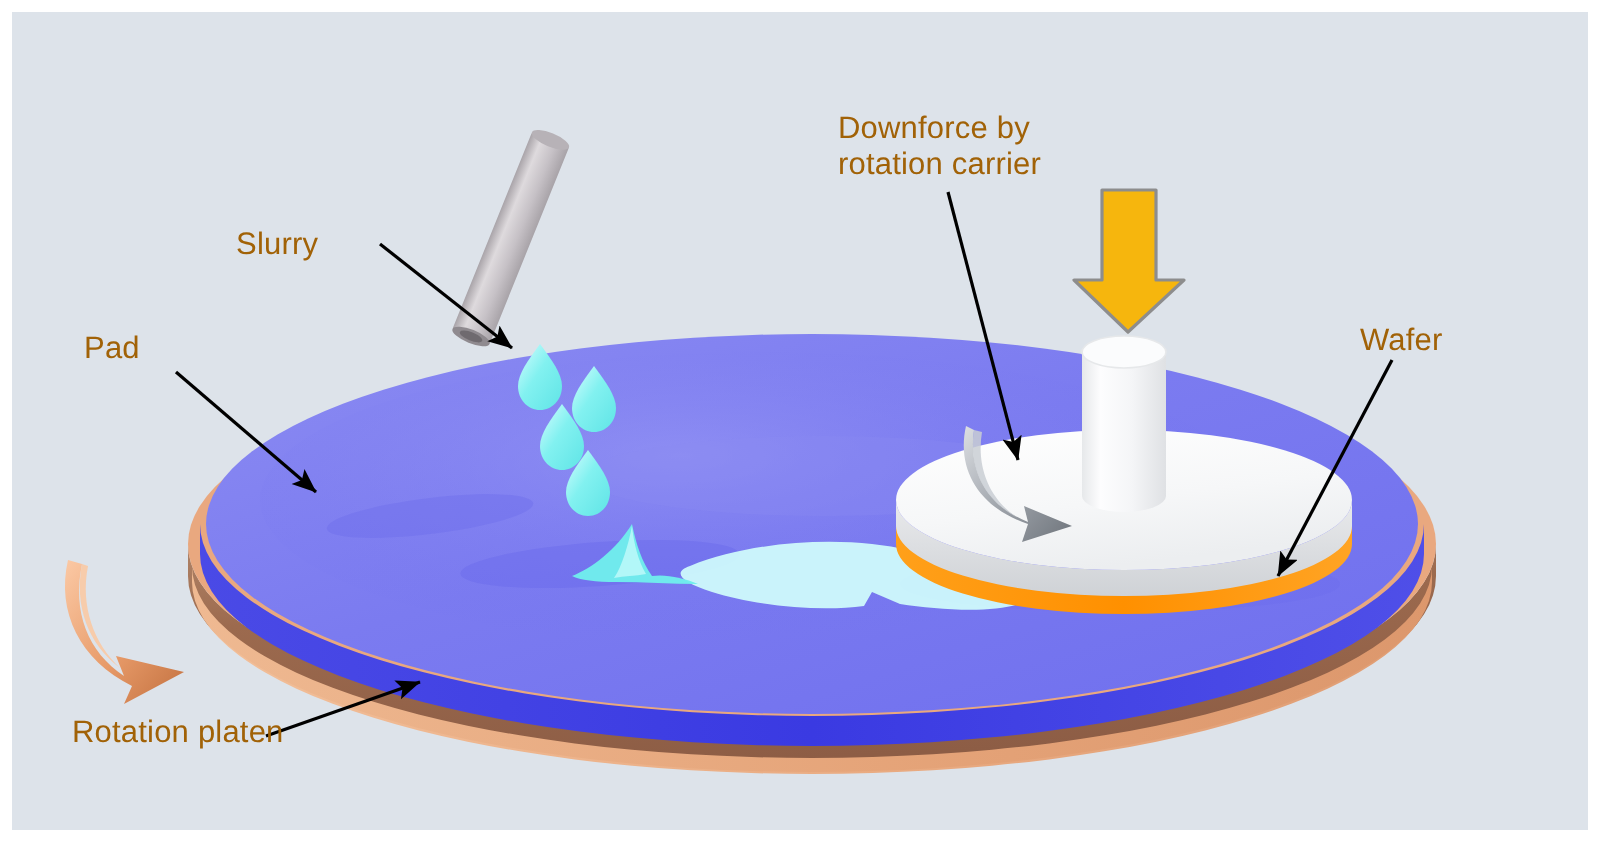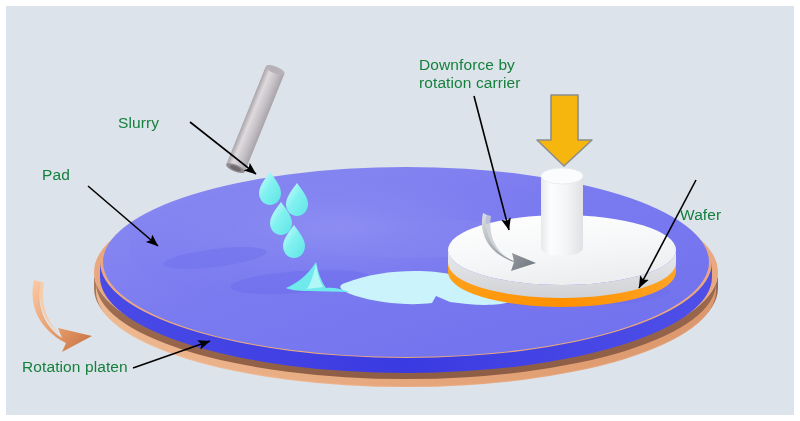--- a/index.html
+++ b/index.html
@@ -20,31 +20,31 @@
     background: #ffffff;
   }
   #canvas-svg {
     position: absolute;
     left: 0;
     top: 0;
   }
   .label-text {
     position: absolute;
     font-family: "Liberation Sans", sans-serif;
-    color: #15803d;
+    color: #a16207;
     white-space: pre;
     line-height: 1.18;
     font-size: 15.5px;
     letter-spacing: 0.1px;
   }
   #label-slurry   { left: 118px; top: 114px; }
   #label-pad      { left: 42px;  top: 166px; text-align: right; }
-  #label-platen   { left: 22px;  top: 358px; }
+  #label-platen   { left: 36px;  top: 358px; }
   #label-downforce{ left: 419px; top: 56px;  }
-  #label-wafer    { left: 680px; top: 162px; margin-top: 44px; }
+  #label-wafer    { left: 680px; top: 162px; }
 </style>
 </head>
 <body>
 
 <div id="figure">
 
   <svg id="canvas-svg" width="800" height="421" viewBox="0 0 800 421">
     <defs>
 
       <linearGradient id="padTopGrad" x1="0" y1="0" x2="1" y2="1">

